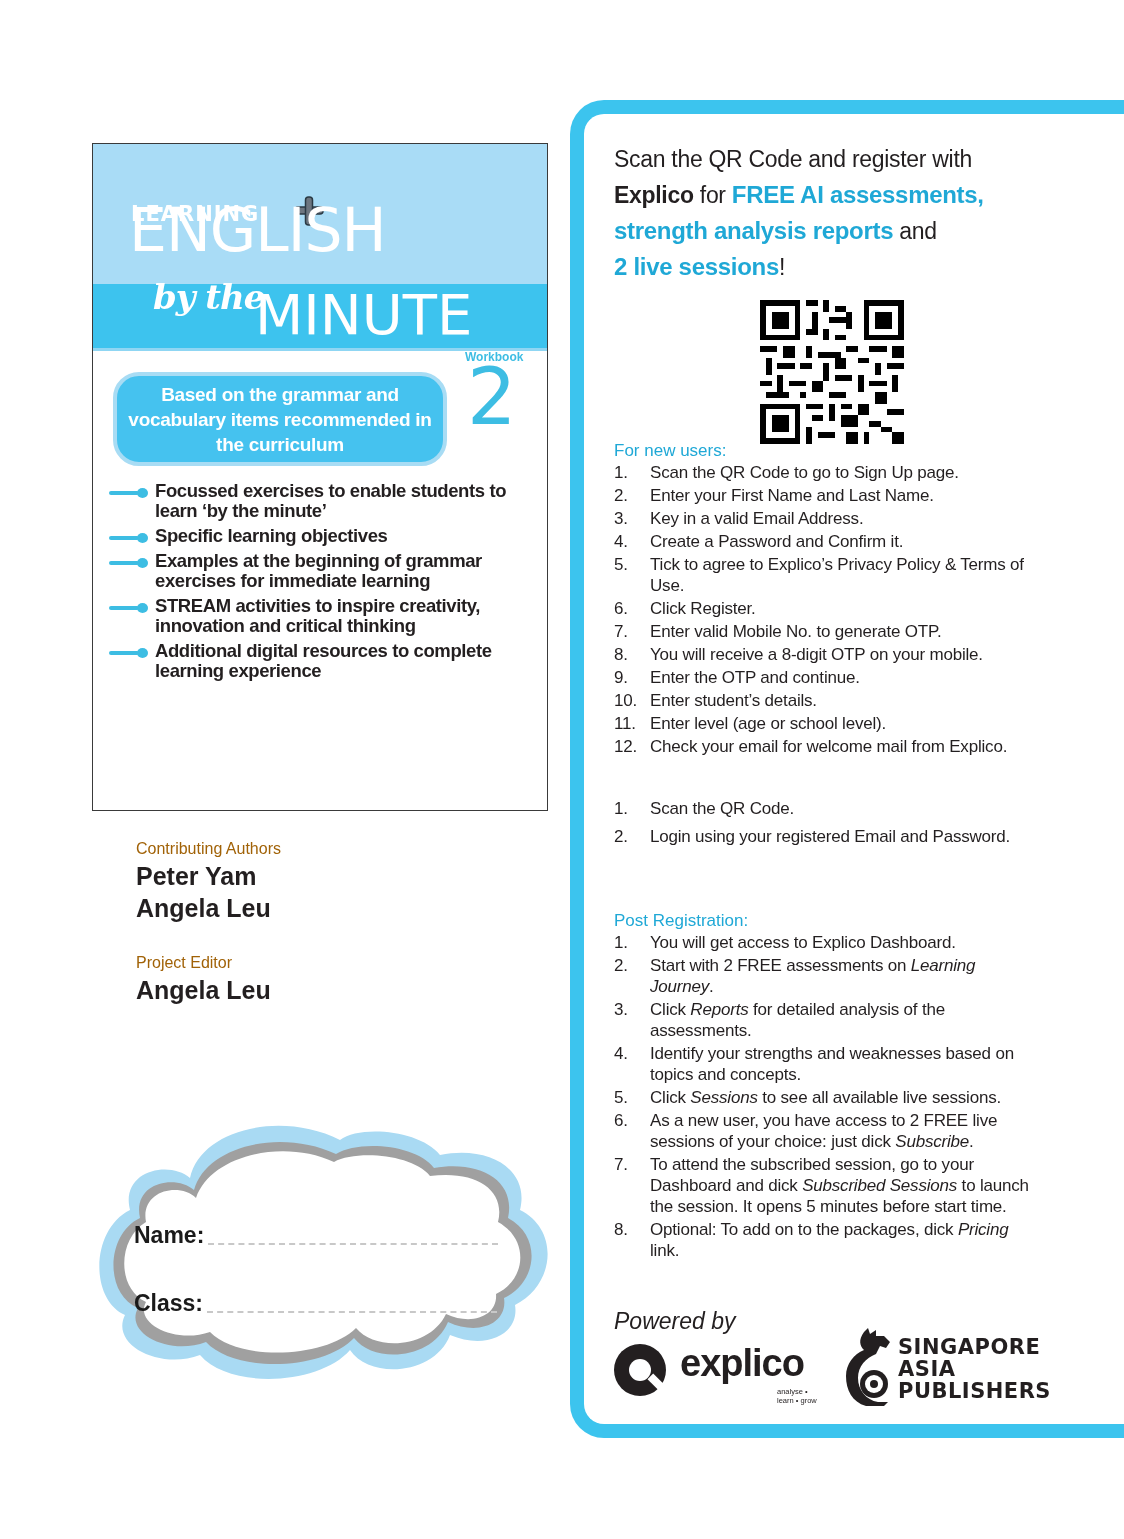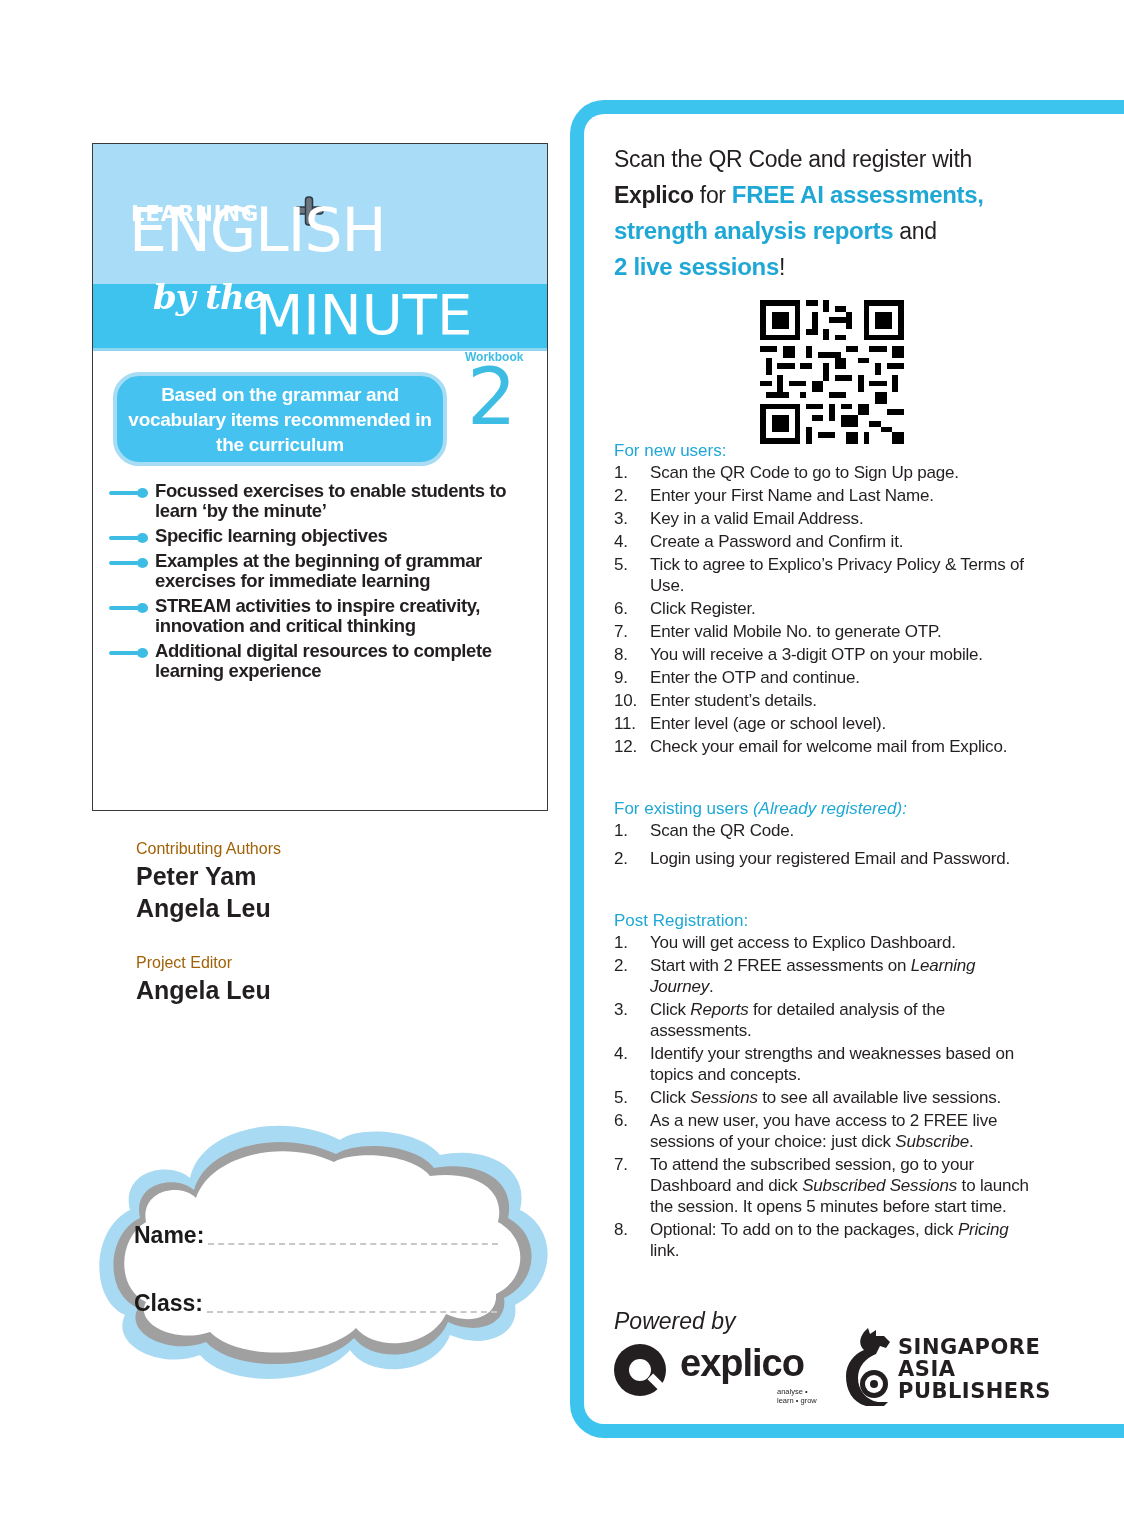--- a/index.html
+++ b/index.html
@@ -247,30 +247,29 @@
   <div class="section" style="top:326px;">
     <div class="section-title">For new users:</div>
     <ol class="steps">
       <li><span class="num">1.</span><span>Scan the QR Code to go to Sign Up page.</span></li>
       <li><span class="num">2.</span><span>Enter your First Name and Last Name.</span></li>
       <li><span class="num">3.</span><span>Key in a valid Email Address.</span></li>
       <li><span class="num">4.</span><span>Create a Password and Confirm it.</span></li>
       <li><span class="num">5.</span><span>Tick to agree to Explico’s Privacy Policy &amp; Terms of Use.</span></li>
       <li><span class="num">6.</span><span>Click Register.</span></li>
       <li><span class="num">7.</span><span>Enter valid Mobile No. to generate OTP.</span></li>
-      <li><span class="num">8.</span><span>You will receive a 3-digit OTP on your mobile.</span></li>
+      <li><span class="num">8.</span><span>You will receive a 8-digit OTP on your mobile.</span></li>
       <li><span class="num">9.</span><span>Enter the OTP and continue.</span></li>
       <li><span class="num">10.</span><span>Enter student’s details.</span></li>
       <li><span class="num">11.</span><span>Enter level (age or school level).</span></li>
       <li><span class="num">12.</span><span>Check your email for welcome mail from Explico.</span></li>
     </ol>
   </div>
 
   <div class="section" style="top:684px;">
-    <div class="section-title"><span>For existing users </span><i>(Already registered):</i></div>
     <ol class="steps">
       <li style="margin-bottom:7px;"><span class="num">1.</span><span>Scan the QR Code.</span></li>
       <li><span class="num">2.</span><span>Login using your registered Email and Password.</span></li>
     </ol>
   </div>
 
   <div class="section" style="top:796px;">
     <div class="section-title">Post Registration:</div>
     <ol class="steps">
       <li><span class="num">1.</span><span>You will get access to Explico Dashboard.</span><i></i><span></span></li>

